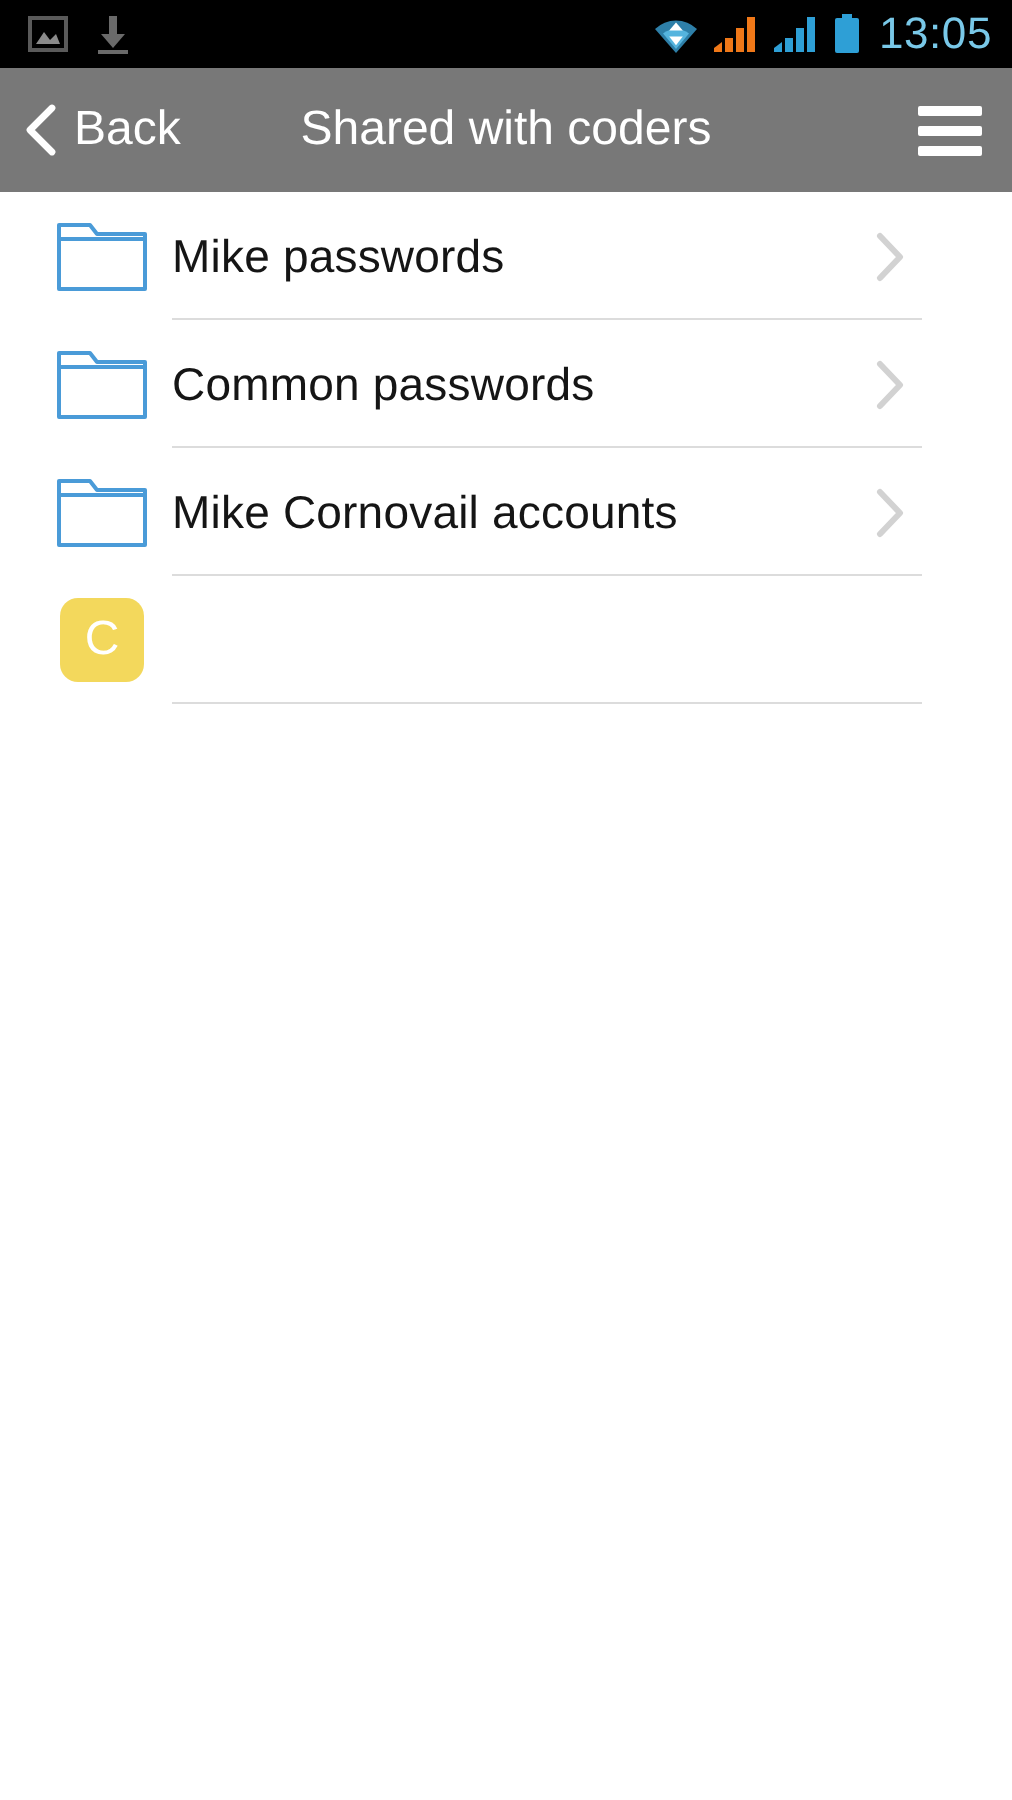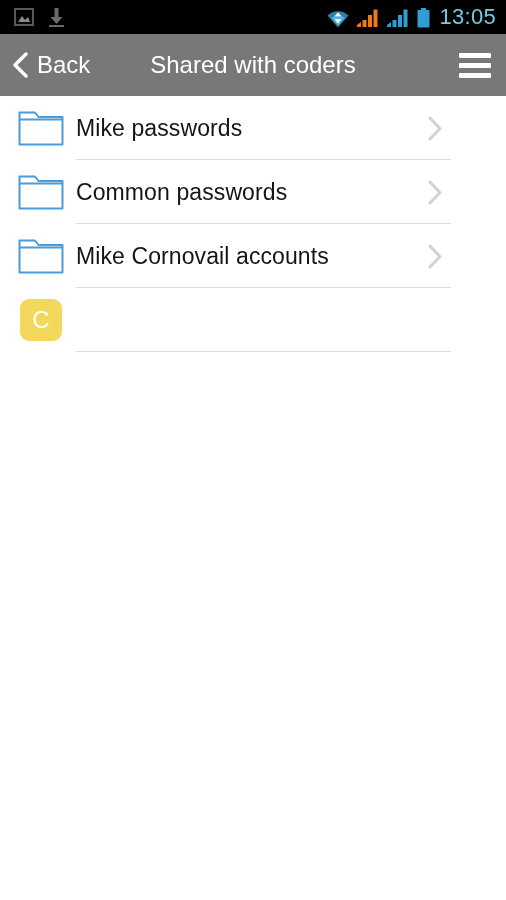--- a/index.html
+++ b/index.html
@@ -12,21 +12,21 @@
   #app { position:relative; width:506px; height:900px; background:#ffffff; }
 
   
   .statusbar {
     position:absolute; top:0; left:0;
     width:506px; height:34px;
     background:#000000;
     display:flex; align-items:center;
   }
   .sb-left { display:flex; align-items:center; gap:14px; padding-left:14px; }
-  .sb-right { margin-left:auto; display:flex; align-items:flex-end; gap:7px; padding-right:10px; }
+  .sb-right { margin-left:auto; display:flex; align-items:center; gap:7px; padding-right:10px; }
 
   .icon-gallery { width:20px; height:18px; position:relative; }
   .icon-download { width:17px; height:19px; position:relative; }
   .icon-wifi { width:24px; height:19px; }
   .icon-sig { width:23px; height:19px; }
   .icon-batt { width:13px; height:20px; }
 
   .sb-time {
     color:#79c8e8; font-size:22px; line-height:22px;
     letter-spacing:0.3px; font-family:"Liberation Sans", sans-serif;
@@ -57,21 +57,21 @@
   }
   .menu-btn {
     margin-left:auto; position:relative; z-index:2;
     width:56px; height:62px; display:flex; flex-direction:column;
     align-items:center; justify-content:center; gap:5px; cursor:pointer;
     padding-right:6px;
   }
   .menu-bar { width:32px; height:5px; background:#ffffff; border-radius:1px; }
 
   
-  .list { position:absolute; top:96px; left:6px; width:451px; }
+  .list { position:absolute; top:96px; left:16px; width:451px; }
   .row {
     position:relative; height:64px;
     display:flex; align-items:center; cursor:pointer; background:#ffffff;
   }
   .row-icon {
     width:70px; min-width:70px; height:64px;
     display:flex; align-items:center; justify-content:center;
   }
   .folder-ico { width:46px; height:36px; }
   .avatar {

